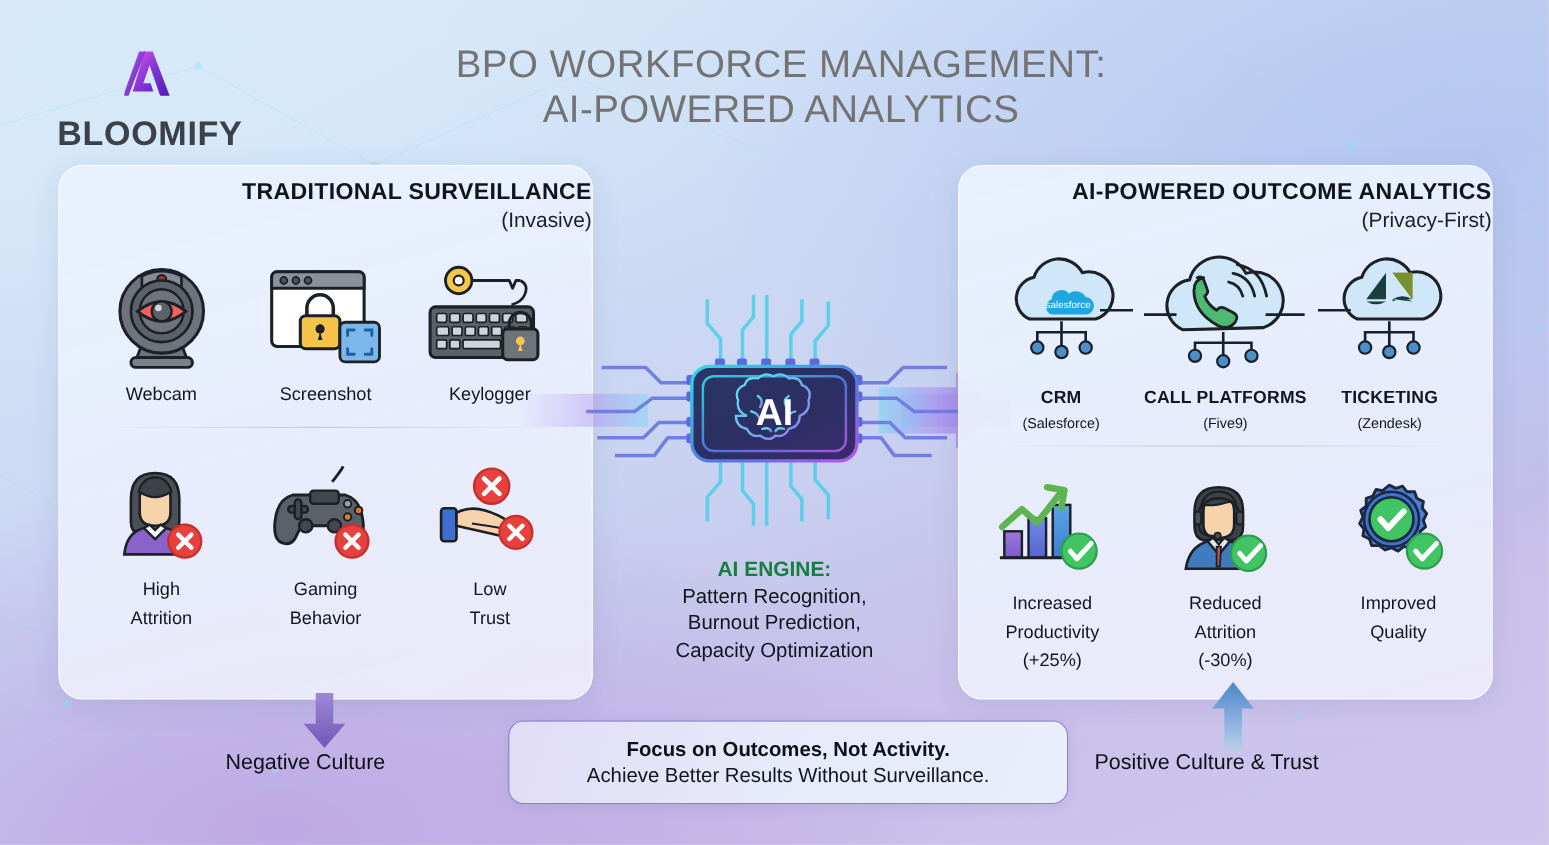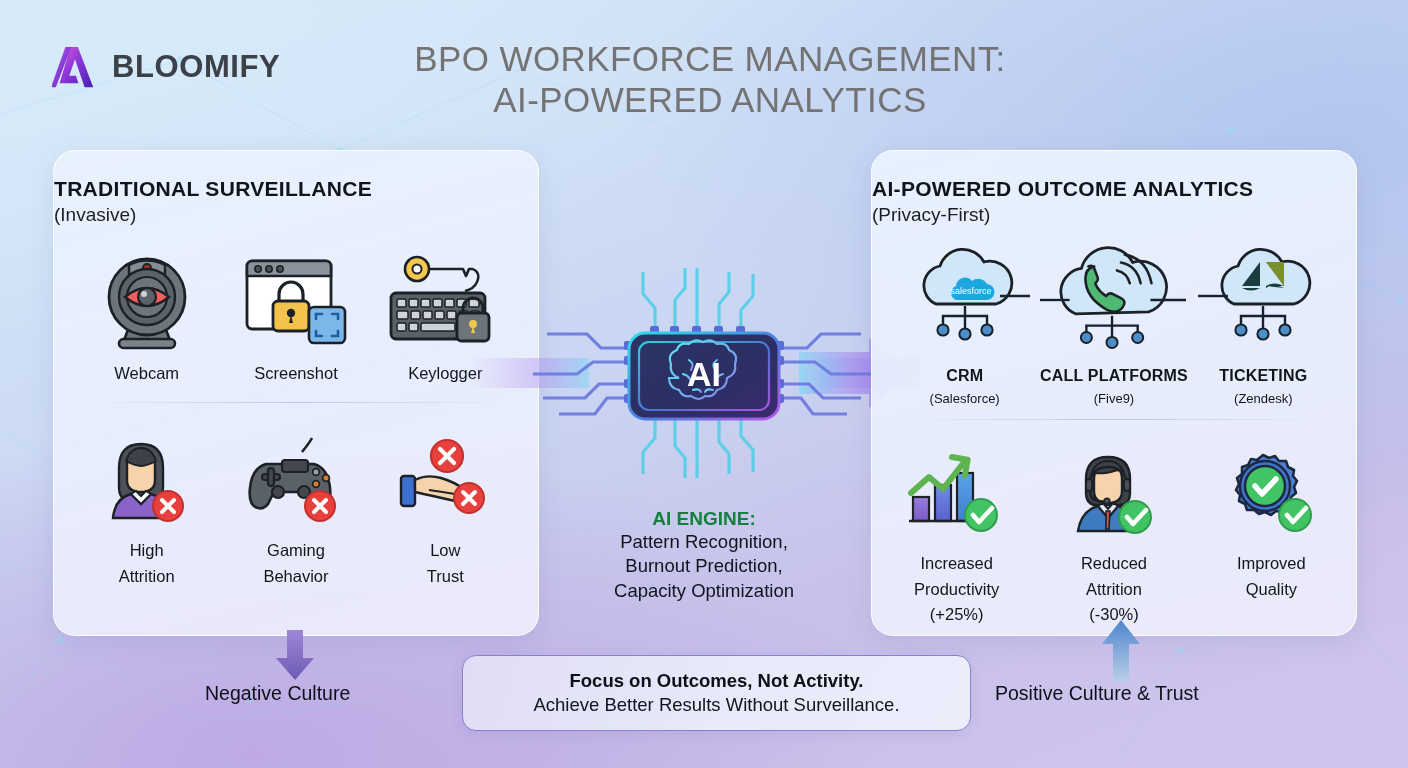--- a/index.html
+++ b/index.html
@@ -12,21 +12,21 @@
       radial-gradient(ellipse 70% 70% at 95% 18%, rgba(176,196,240,.85) 0%, rgba(176,196,240,0) 70%),
       radial-gradient(ellipse 65% 60% at 18% 98%, rgba(190,168,228,.95) 0%, rgba(190,168,228,0) 70%),
       radial-gradient(ellipse 70% 65% at 88% 96%, rgba(205,196,238,.9) 0%, rgba(205,196,238,0) 70%),
       linear-gradient(160deg,#dceaf8 0%,#cfe0f6 25%,#c9d3f1 50%,#c6bde8 75%,#d3c8ec 100%);
   }
   #bg-net{ position:absolute; inset:0; z-index:0; opacity:.55; pointer-events:none; }
 
   .layer{ position:absolute; z-index:2; }
 
   
-  #logo{ left:52px; top:44px; display:flex; align-items:center; gap:14px; }
+  #logo{ left:52px; top:44px; display:flex; align-items:center; gap:14px;flex-direction:column; }
   #logo .mark{ width:46px; height:46px; }
   #logo .word{
     font-size:31px; font-weight:bold; letter-spacing:.6px; color:#3b4049;
   }
   #title{
     left:0; right:0; top:38px; text-align:center; pointer-events:none;
   }
   #title .l1,#title .l2{
     font-weight:normal; color:#737373; letter-spacing:.4px; line-height:1.18;margin-left:12px;
   }
@@ -38,21 +38,21 @@
     position:absolute; z-index:2;
     width:486px; height:486px; top:150px;
     border-radius:22px;
     background:linear-gradient(165deg, rgba(232,242,253,.96) 0%, rgba(233,238,252,.94) 55%, rgba(238,236,250,.92) 100%);
     border:1.5px solid rgba(255,255,255,.85);
     box-shadow:0 6px 26px rgba(70,80,140,.12);
   }
   #panel-left{ left:53px; }
   #panel-right{ left:871px; }
 
-  .panel-head{ text-align:left; padding-top:26px; }
+  .panel-head{ text-align:right; padding-top:12px; }
   .panel-head .ttl{ font-size:21px; font-weight:bold; color:#10141b; letter-spacing:.3px; }
   .panel-head .sub{ font-size:19px; color:#1b2027; margin-top:3px; }
 
   .grid-row{
     display:flex; justify-content:space-around; align-items:flex-start;
     padding:0 18px;
   }
   #panel-left  .row1{ margin-top:22px; }
   #panel-right .row1{ margin-top:14px; }
   .divider{

